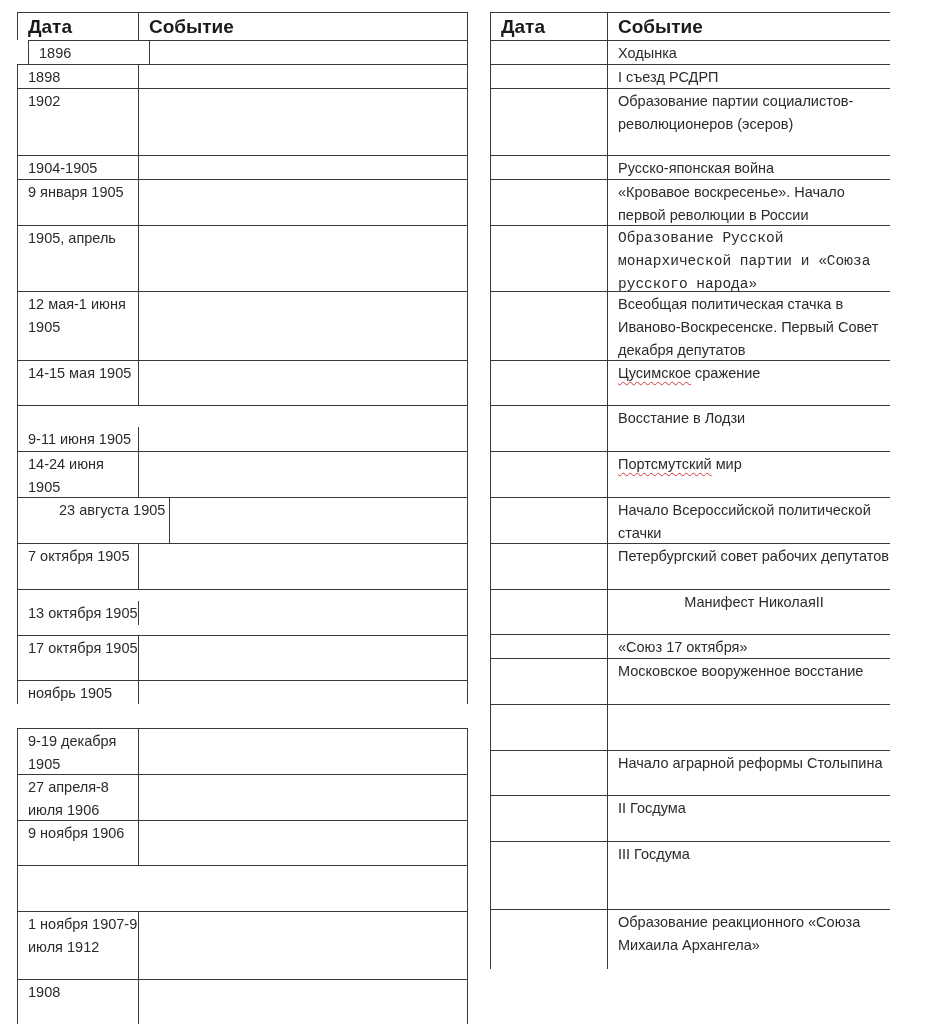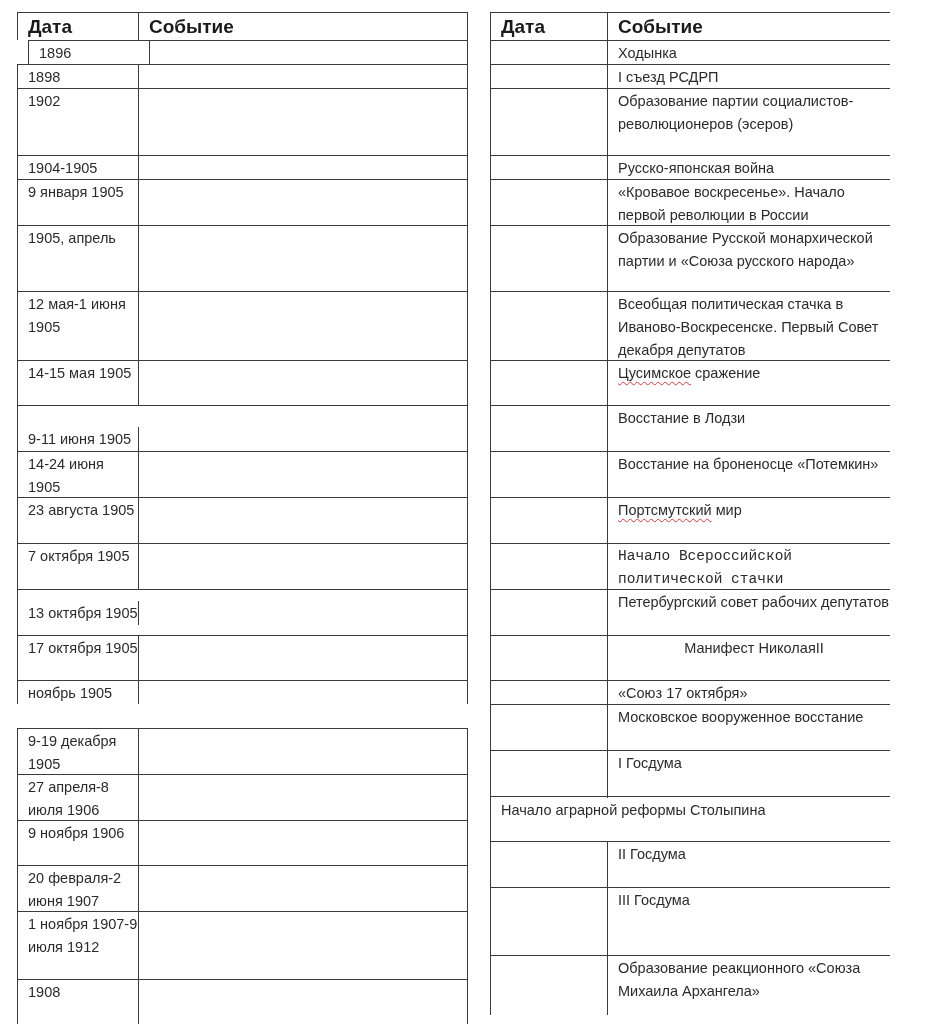--- a/index.html
+++ b/index.html
@@ -60,21 +60,21 @@
       <div class="cell c-event"></div>
     </div>
     <div class="row" style="height: 46px; align-items: flex-end;">
       <div class="cell c-date">9-11 июня 1905</div>
       <div class="cell c-event"></div>
     </div>
     <div class="row" style="height: 46px;">
       <div class="cell c-date">14-24 июня 1905</div>
       <div class="cell c-event"></div>
     </div>
-    <div class="row" style="height: 46px;">
+    <div class="row" style="height: 46px; padding-left: 31px;">
       <div class="cell c-date">23 августа 1905</div>
       <div class="cell c-event"></div>
     </div>
     <div class="row" style="height: 46px;">
       <div class="cell c-date">7 октября 1905</div>
       <div class="cell c-event"></div>
     </div>
     <div class="row" style="height: 46px; align-items: center;">
       <div class="cell c-date">13 октября 1905</div>
       <div class="cell c-event"></div>
@@ -93,21 +93,20 @@
     </div>
     <div class="row" style="height: 46px;">
       <div class="cell c-date">27 апреля-8 июля 1906</div>
       <div class="cell c-event"></div>
     </div>
     <div class="row" style="height: 45px;">
       <div class="cell c-date">9 ноября 1906</div>
       <div class="cell c-event"></div>
     </div>
     <div class="row" style="height: 46px;">
-      <div class="cell c-date">20 февраля-2 июня 1907</div>
       <div class="cell c-event"></div>
     </div>
     <div class="row" style="height: 68px;">
       <div class="cell c-date">1 ноября 1907-9 июля 1912</div>
       <div class="cell c-event"></div>
     </div>
     <div class="row" style="height: 60px;">
       <div class="cell c-date">1908</div>
       <div class="cell c-event"></div>
     </div>
@@ -131,45 +130,41 @@
       <div class="cell c-event">Образование партии социалистов-революционеров (эсеров)</div>
     </div>
     <div class="row" style="height: 24px;">
       <div class="cell c-date"></div>
       <div class="cell c-event">Русско-японская война</div>
     </div>
     <div class="row" style="height: 46px;">
       <div class="cell c-date"></div>
       <div class="cell c-event">«Кровавое воскресенье». Начало первой революции в России</div>
     </div>
-    <div class="row" style="height: 66px;">
+    <div class="row" style="height: 66px; font-family: Liberation Mono, monospace;">
       <div class="cell c-date"></div>
       <div class="cell c-event">Образование Русской монархической партии и «Союза русского народа»</div>
     </div>
     <div class="row" style="height: 69px;">
       <div class="cell c-date"></div>
       <div class="cell c-event">Всеобщая политическая стачка в Иваново-Воскресенске. Первый Совет декабря депутатов</div>
     </div>
     <div class="row" style="height: 45px;">
       <div class="cell c-date"></div>
       <div class="cell c-event"><span class="spell">Цусимское</span><span> сражение</span></div>
     </div>
     <div class="row" style="height: 46px;">
       <div class="cell c-date"></div>
       <div class="cell c-event">Восстание в Лодзи</div>
     </div>
     <div class="row" style="height: 46px;">
       <div class="cell c-date"></div>
-      <div class="cell c-event">Восстание на броненосце «Потемкин»</div>
-    </div>
-    <div class="row" style="height: 46px;">
-      <div class="cell c-date"></div>
       <div class="cell c-event"><span class="spell">Портсмутский</span><span> мир</span></div>
     </div>
-    <div class="row" style="height: 46px; font-family: Liberation Mono, monospace;">
+    <div class="row" style="height: 46px;">
       <div class="cell c-date"></div>
       <div class="cell c-event">Начало Всероссийской политической стачки</div>
     </div>
     <div class="row" style="height: 46px;">
       <div class="cell c-date"></div>
       <div class="cell c-event">Петербургский совет рабочих депутатов</div>
     </div>
     <div class="row" style="height: 45px; text-align: center;">
       <div class="cell c-date"></div>
       <div class="cell c-event">Манифест НиколаяII</div>
@@ -177,23 +172,22 @@
     <div class="row" style="height: 24px;">
       <div class="cell c-date"></div>
       <div class="cell c-event">«Союз 17 октября»</div>
     </div>
     <div class="row" style="height: 46px;">
       <div class="cell c-date"></div>
       <div class="cell c-event">Московское вооруженное восстание</div>
     </div>
     <div class="row" style="height: 46px;">
       <div class="cell c-date"></div>
-      <div class="cell c-event">I Госдума</div>
-    </div>
-    <div class="row" style="height: 45px; flex-direction: column;">
+    </div>
+    <div class="row" style="height: 45px;">
       <div class="cell c-date"></div>
       <div class="cell c-event">Начало аграрной реформы Столыпина</div>
     </div>
     <div class="row" style="height: 46px;">
       <div class="cell c-date"></div>
       <div class="cell c-event">II Госдума</div>
     </div>
     <div class="row" style="height: 68px;">
       <div class="cell c-date"></div>
       <div class="cell c-event">III Госдума</div>

